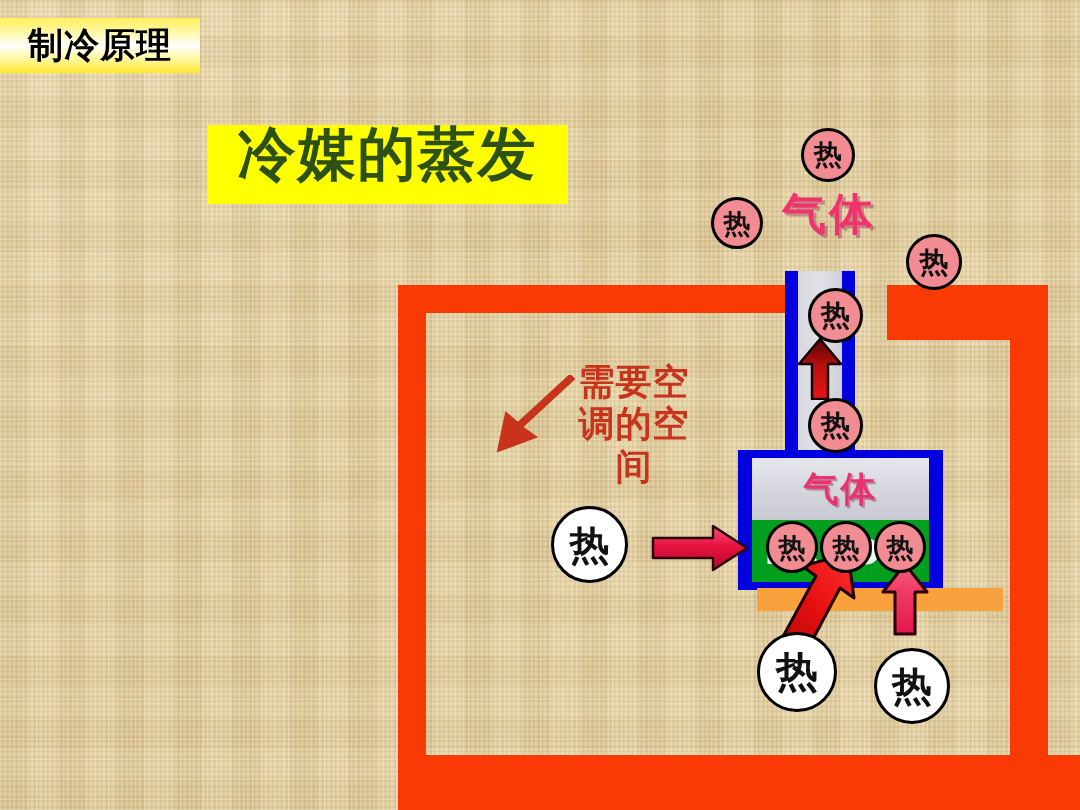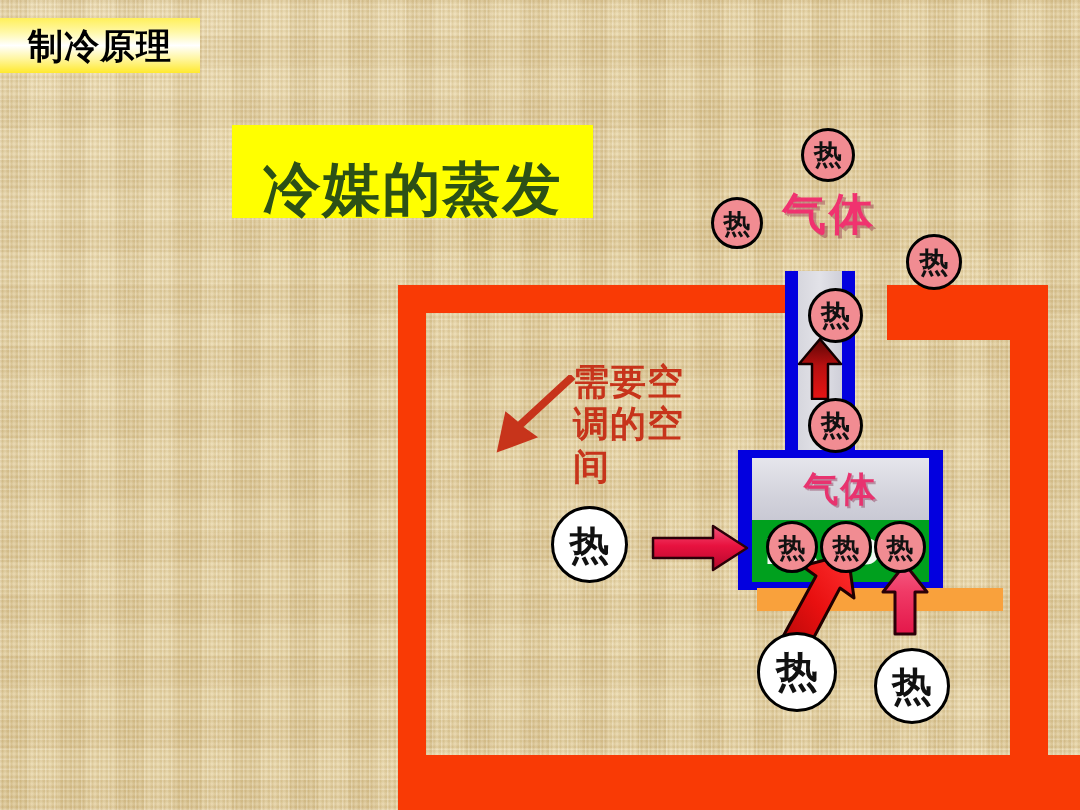--- a/index.html
+++ b/index.html
@@ -42,39 +42,38 @@
     top: 18px;
     width: 200px;
     height: 55px;
     background: linear-gradient(to bottom,
        #fff05a 0%, #fff8a8 26%, #ffffff 50%, #fff6a0 74%, #ffe92e 100%);
     display: flex;
     align-items: center;
     justify-content: center;
   }
   .title-chip span {
-    font-family: Liberation Sans, sans-serif;
+    font-family: Liberation Serif, serif;
     font-size: 35px;
     font-weight: 700;
     color: #000000;
     letter-spacing: 1px;
     line-height: 1;
   }
 
   .subtitle-chip {
     position: absolute;
     left: 207px;
     top: 125px;
     width: 361px;
-    height: 93px;
+    height: 79px;
     background: #ffff00;
     display: flex;
-    align-items: flex-end;
+    align-items: flex-start;
     justify-content: center;
-    margin-left: 25px;
   }
   .subtitle-chip span {
     font-family: "DejaVu Serif", "Liberation Serif", serif;
     font-size: 58px;
     font-weight: 700;
     color: #2c5016;
     line-height: 1;
     letter-spacing: 2px;
   }
 
@@ -107,20 +106,21 @@
     position: absolute;
     left: 573px;
     top: 360px;
     width: 122px;
     color: #c7341b;
     font-family: "DejaVu Serif", "Liberation Serif", serif;
     font-size: 36px;
     font-weight: 700;
     line-height: 1.18;
     letter-spacing: 1px;
+    text-align: center;
   }
   .room-arrow {
     position: absolute;
     left: 492px;
     top: 375px;
     width: 86px;
     height: 80px;
   }
 
   

